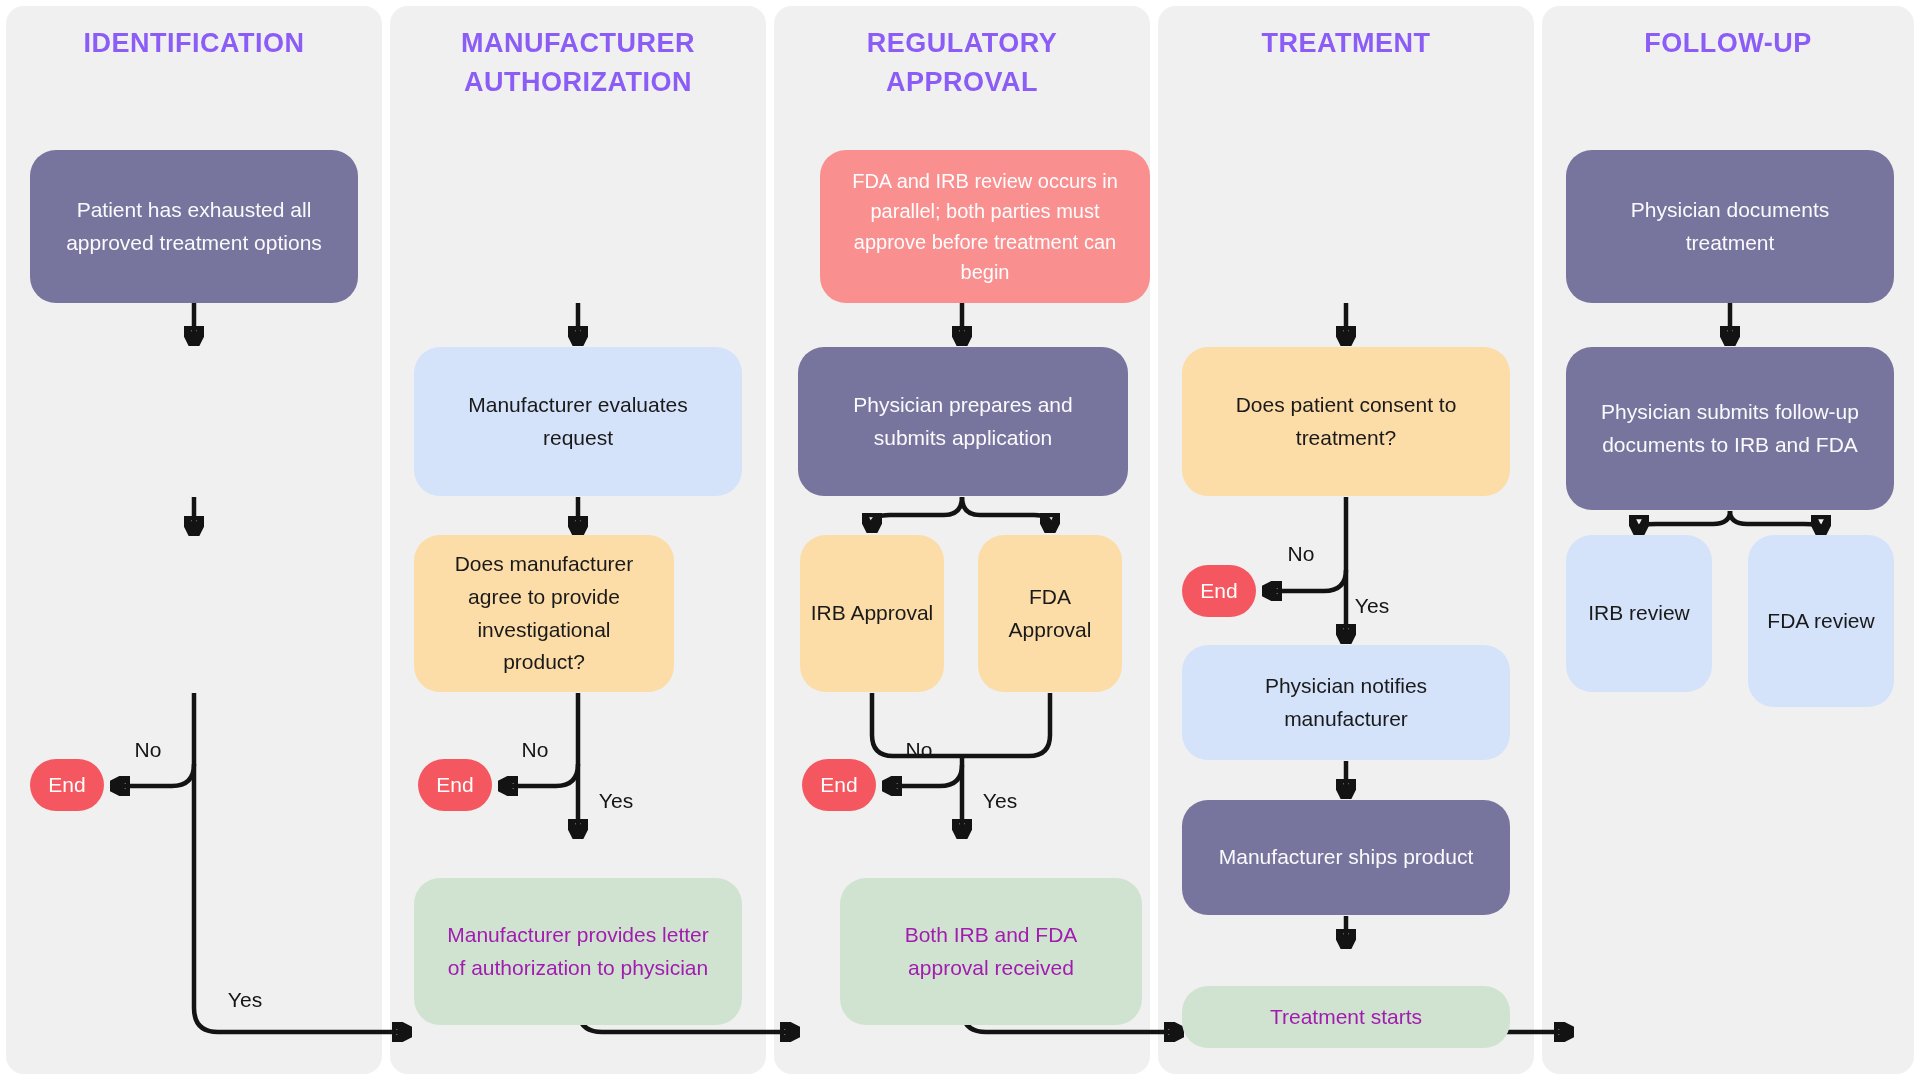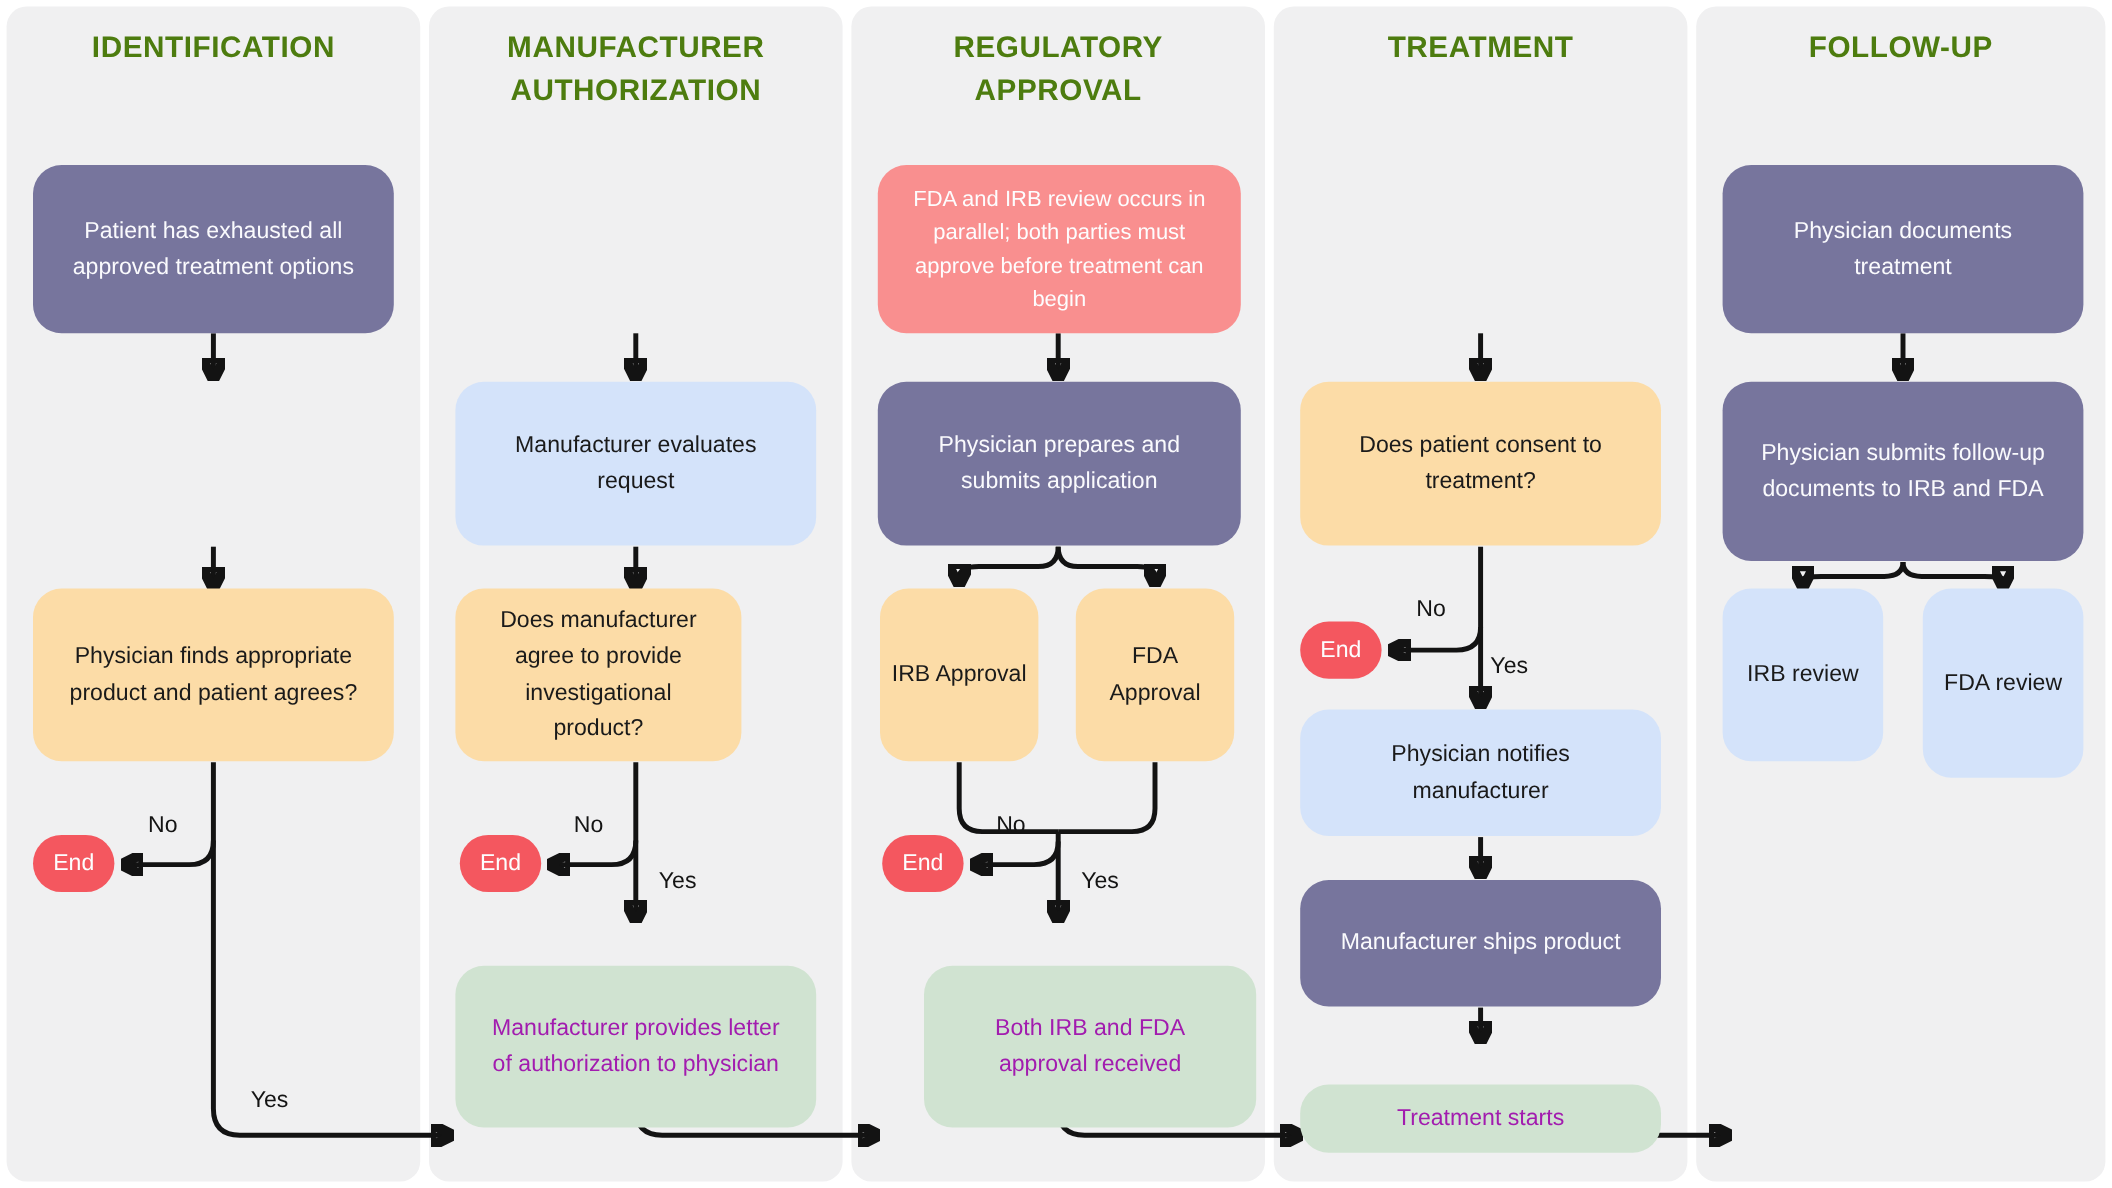--- a/index.html
+++ b/index.html
@@ -3,32 +3,32 @@
 <meta charset="utf-8">
 <style>
   html,body{margin:0;padding:0;background:#ffffff;}
   .canvas{
     position:relative;width:1920px;height:1080px;background:#ffffff;overflow:hidden;
     font-family:"Liberation Sans","DejaVu Sans",sans-serif;color:#1a1a1a;
   }
   .col-card{position:absolute;top:6px;height:1068px;background:#f0f0f1;border-radius:18px;}
   .col-title{
     position:absolute;top:24px;margin:0;text-align:center;font-size:27px;font-weight:700;
-    letter-spacing:.5px;color:#4d7c0f;line-height:1.45;white-space:pre-line;
+    letter-spacing:.5px;color:#8b5cf6;line-height:1.45;white-space:pre-line;
   }
   .node{
     position:absolute;display:flex;align-items:center;justify-content:center;
     text-align:center;border-radius:26px;font-size:21px;line-height:1.55;padding:0;
   }
   .node span{display:block;padding:0 26px;}
   .node.step{background:#77759d;color:#fafafd;}
   .node.info{background:#d4e3fa;color:#1a1a1a;}
   .node.decision{background:#fcdca7;color:#1a1a1a;}
   .node.outcome{background:#d0e3d1;color:#a21caf;margin-top:36px;}
-  .node.note{background:#f98f8f;color:#fdfdfe;font-size:20px;line-height:1.52;}
+  .node.note{background:#f98f8f;color:#fdfdfe;font-size:20px;line-height:1.52;margin-left:22px;}
   .node.note span{padding:0 14px;}
   .node.small span{padding:0 10px;}
   .end-pill{
     position:absolute;width:74px;height:52px;background:#f4575f;color:#fdfdfe;
     border-radius:27px;display:flex;align-items:center;justify-content:center;
     font-size:21px;
   }
   .edge-label{
     position:absolute;transform:translate(-50%,-50%);font-size:21px;color:#141414;
     white-space:nowrap;
@@ -90,23 +90,20 @@
   <h2 class="col-title" style="left:390px;width:376px">MANUFACTURER
 AUTHORIZATION</h2>
   <h2 class="col-title" style="left:774px;width:376px">REGULATORY
 APPROVAL</h2>
   <h2 class="col-title" style="left:1158px;width:376px">TREATMENT</h2>
   <h2 class="col-title" style="left:1542px;width:372px">FOLLOW-UP</h2>
 
   <div class="node step" style="left:30px;top:150px;width:328px;height:153px">
       <span>Patient has exhausted all approved treatment options</span>
     </div>
-  <div class="node decision" style="left:30px;top:535px;width:328px;height:157px">
-      <span>Physician finds appropriate product and patient agrees?</span>
-    </div>
   <div class="end-pill" style="left:30px;top:759px">End</div>
   <div class="edge-label" style="left:148px;top:750px">No</div>
   <div class="edge-label" style="left:245px;top:1000px">Yes</div>
 
   <div class="node info" style="left:414px;top:347px;width:328px;height:149px">
       <span>Manufacturer evaluates request</span>
     </div>
   <div class="node decision" style="left:414px;top:535px;width:260px;height:157px">
       <span>Does manufacturer agree to provide investigational product?</span>
     </div>

